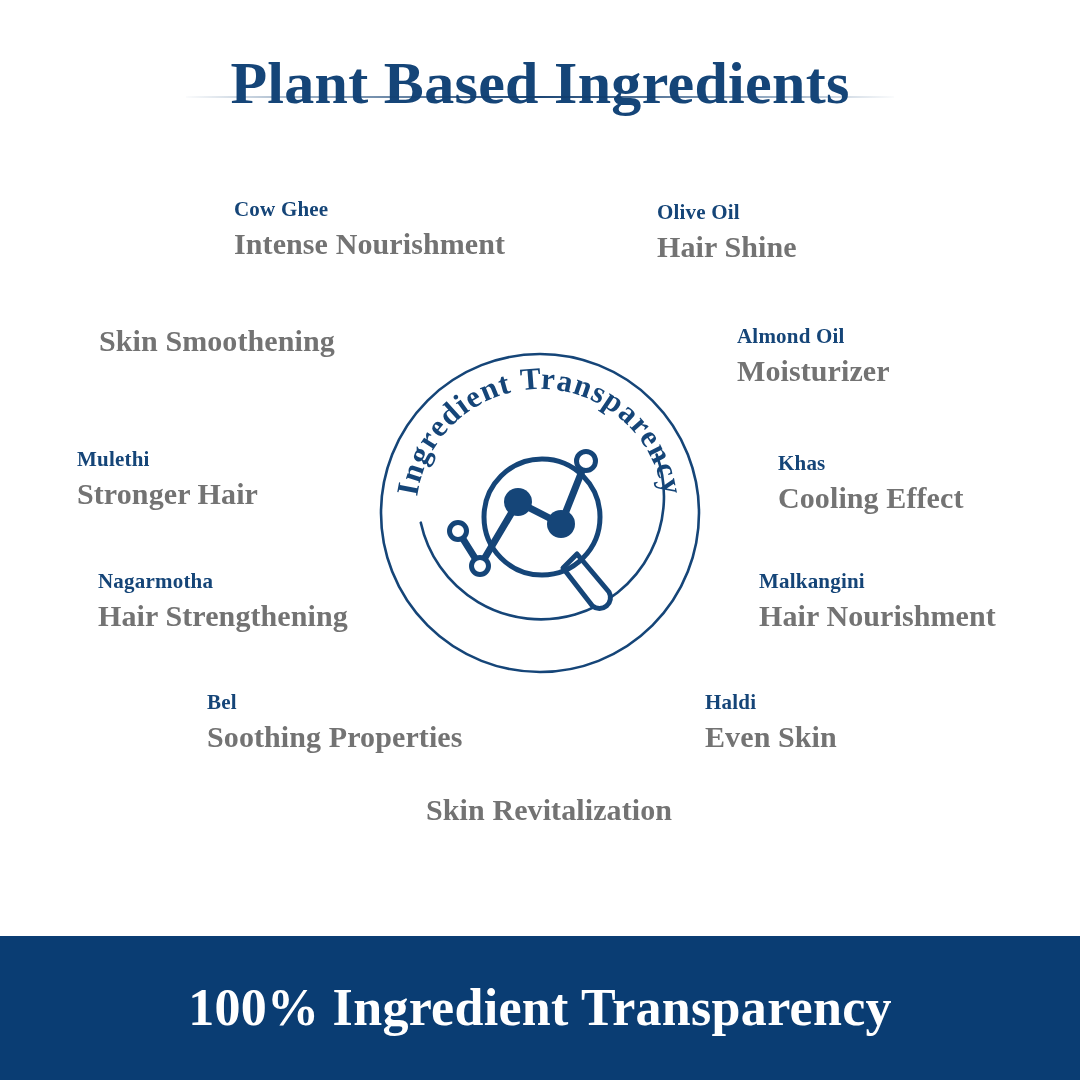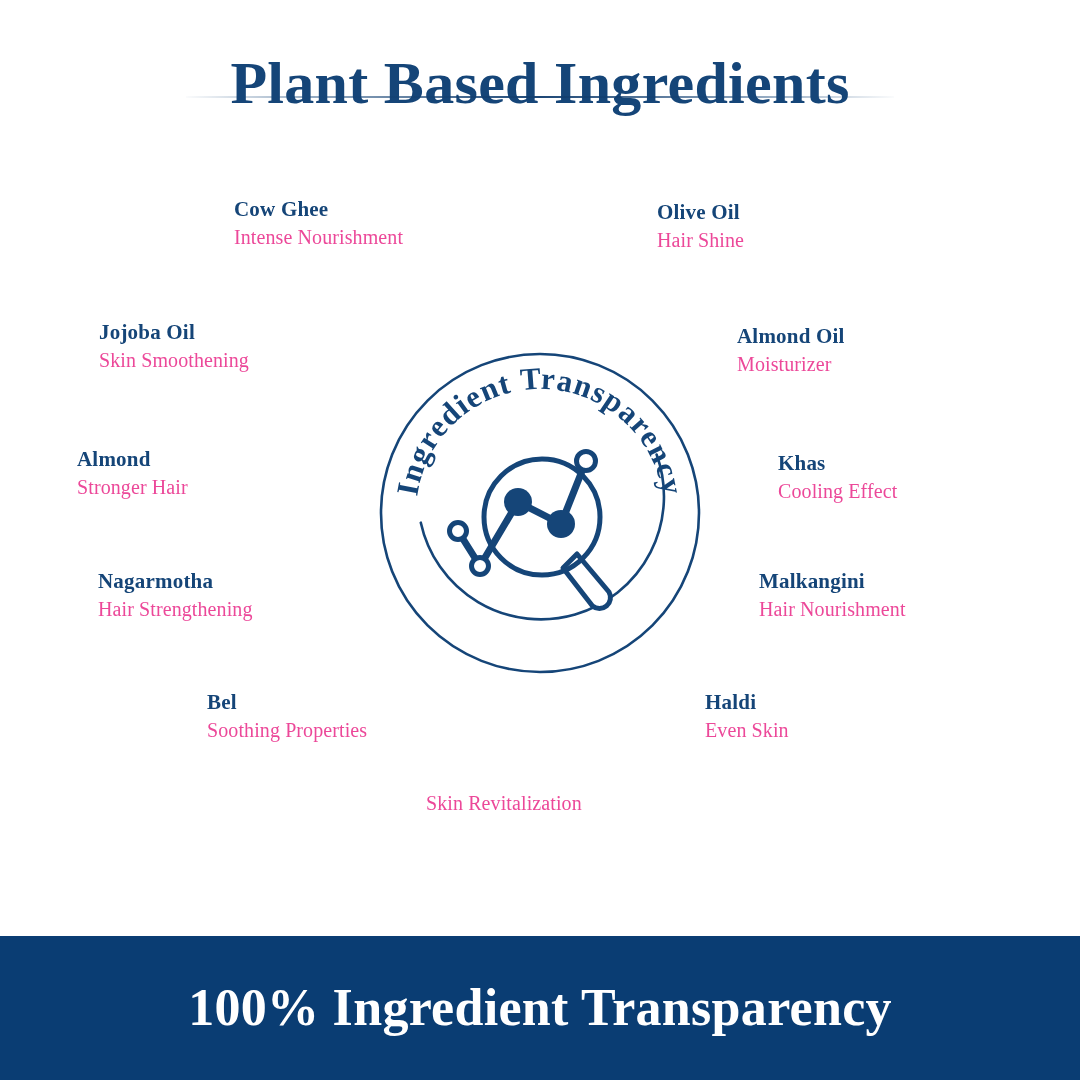--- a/index.html
+++ b/index.html
@@ -64,23 +64,23 @@
 
   .ing-name {
     font-size: 21px;
     font-weight: 700;
     color: #154578;
     line-height: 1.22;
     letter-spacing: 0.2px;
   }
 
   .ing-desc {
-    font-size: 20px;
-    font-weight: 400;
-    color: #ec4899;
+    font-size: 30px;
+    font-weight: 700;
+    color: #737373;
     line-height: 1.25;
     letter-spacing: 0.1px;
     margin-top: 2px;
   }
 
   .align-left   { text-align: left; }
 
   
   .badge {
     position: absolute;
@@ -137,29 +137,28 @@
   <div id="ingredient-layer">
       <div class="ingredient align-left" style="left: 234px; top: 197px;">
         <div class="ing-name">Cow Ghee</div>
         <div class="ing-desc">Intense Nourishment</div>
       </div>
       <div class="ingredient align-left" style="left: 657px; top: 200px;">
         <div class="ing-name">Olive Oil</div>
         <div class="ing-desc">Hair Shine</div>
       </div>
       <div class="ingredient align-left" style="left: 99px; top: 320px;">
-        <div class="ing-name">Jojoba Oil</div>
         <div class="ing-desc">Skin Smoothening</div>
       </div>
       <div class="ingredient align-left" style="left: 737px; top: 324px;">
         <div class="ing-name">Almond Oil</div>
         <div class="ing-desc">Moisturizer</div>
       </div>
       <div class="ingredient align-left" style="left: 77px; top: 447px;">
-        <div class="ing-name">Almond</div>
+        <div class="ing-name">Mulethi</div>
         <div class="ing-desc">Stronger Hair</div>
       </div>
       <div class="ingredient align-left" style="left: 778px; top: 451px;">
         <div class="ing-name">Khas</div>
         <div class="ing-desc">Cooling Effect</div>
       </div>
       <div class="ingredient align-left" style="left: 98px; top: 569px;">
         <div class="ing-name">Nagarmotha</div>
         <div class="ing-desc">Hair Strengthening</div>
       </div>

